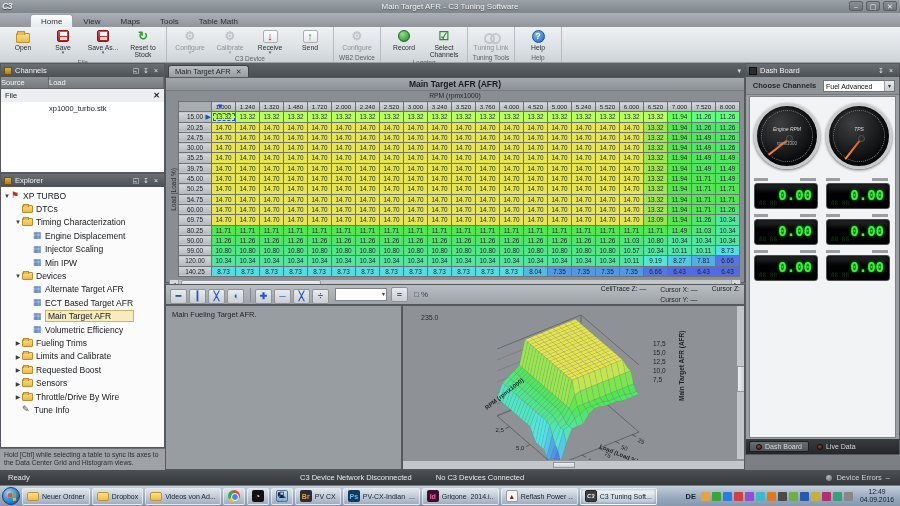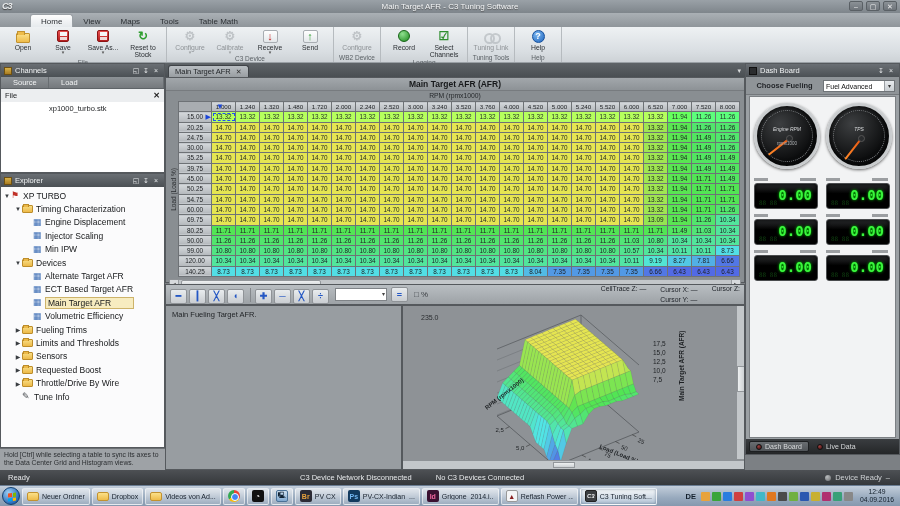--- a/index.html
+++ b/index.html
@@ -43,21 +43,21 @@
   .ic-link::before{left:0;top:3px;} .ic-link::after{left:6px;top:3px;}
 
   
   .panel{position:absolute;background:#f5f6f7;border:1px solid #55595d;}
   .phead{height:13px;background:linear-gradient(#6a6f74,#4b5054);color:#f0f2f3;font-size:7.5px;display:flex;align-items:center;padding:0 3px;}
   .phead .ptitle{flex:1;display:flex;align-items:center;gap:3px;}
   .phead .picon{width:8px;height:8px;background:linear-gradient(#d8b24a,#a87c22);border:1px solid #6e5012;}
   .phead .hbtn{width:10px;text-align:center;font-size:7px;color:#e4e6e8;}
   #documents{left:0;top:63px;width:165px;height:110px;}
   #doc-cols{display:flex;height:12px;background:linear-gradient(#8d9296,#75797d);color:#f2f3f4;font-size:7.5px;border-bottom:1px solid #5f6468;}
-  #doc-cols div{padding:1px 12px;border-right:1px solid #686d71;}
+  #doc-cols div{padding:1px 0;border-right:1px solid #686d71;}
   #doc-rows{background:#fff;height:calc(100% - 25px);overflow:hidden;}
   .docrow{display:flex;font-size:7.5px;color:#1c1e20;height:13px;align-items:center;background:#eceef0;position:relative;}
   .docrow .c1{width:48px;padding-left:4px;} .docrow .c2{flex:1;margin-top:25px;}
   .docrow .x{position:absolute;right:4px;font-size:8px;color:#222;font-weight:bold;}
   #explorer{left:0;top:173px;width:165px;height:275px;}
   #tree{background:#fbfbfc;height:calc(100% - 13px);overflow:hidden;padding-top:2px;}
   .titem{display:flex;align-items:center;height:13.4px;font-size:8.5px;color:#16181a;white-space:nowrap;}
   .titem .arrow{width:8px;font-size:6px;color:#3a3e42;text-align:center;flex:none;}
   .titem.selected .tlabel{background:#f7ecc0;border:1px solid #cdb36a;padding:0 22px 0 2px;}
   .tf{width:11px;height:8px;background:linear-gradient(#f7dd85,#edb948);border:1px solid #bd8d2a;border-radius:1px;position:relative;margin-right:3px;flex:none;}
@@ -339,20 +339,25 @@
       <span class="hbtn">↧</span>
       <span class="hbtn">×</span>
     </div>
     <div id="tree">
         <div class="titem" style="padding-left: 2px;">
           <span class="arrow">▼</span>
           <span class="tg red">⚑</span>
           <span class="tlabel">XP TURBO</span>
         </div>
         <div class="titem" style="padding-left: 13px;">
+          <span class="arrow"></span>
+          <span class="tf"></span>
+          <span class="tlabel">DTCs</span>
+        </div>
+        <div class="titem" style="padding-left: 13px;">
           <span class="arrow">▼</span>
           <span class="tf"></span>
           <span class="tlabel">Timing Characterization</span>
         </div>
         <div class="titem" style="padding-left: 24px;">
           <span class="arrow"></span>
           <span class="tg">▦</span>
           <span class="tlabel">Engine Displacement</span>
         </div>
         <div class="titem" style="padding-left: 24px;">
@@ -391,31 +396,31 @@
           <span class="tlabel">Volumetric Efficiency</span>
         </div>
         <div class="titem" style="padding-left: 13px;">
           <span class="arrow">▶</span>
           <span class="tf"></span>
           <span class="tlabel">Fueling Trims</span>
         </div>
         <div class="titem" style="padding-left: 13px;">
           <span class="arrow">▶</span>
           <span class="tf"></span>
-          <span class="tlabel">Limits and Thresholds</span>
+          <span class="tlabel">Limits and Calibrate</span>
+        </div>
+        <div class="titem" style="padding-left: 13px;">
+          <span class="arrow">▶</span>
+          <span class="tf"></span>
+          <span class="tlabel">Requested Boost</span>
         </div>
         <div class="titem" style="padding-left: 13px;">
           <span class="arrow">▶</span>
           <span class="tf"></span>
           <span class="tlabel">Sensors</span>
-        </div>
-        <div class="titem" style="padding-left: 13px;">
-          <span class="arrow">▶</span>
-          <span class="tf"></span>
-          <span class="tlabel">Requested Boost</span>
         </div>
         <div class="titem" style="padding-left: 13px;">
           <span class="arrow">▶</span>
           <span class="tf"></span>
           <span class="tlabel">Throttle/Drive By Wire</span>
         </div>
         <div class="titem" style="padding-left: 13px;">
           <span class="arrow"></span>
           <span class="tg dark">✎</span>
           <span class="tlabel">Tune Info</span>
@@ -1267,21 +1272,21 @@
   <div class="panel" id="dashboard">
     <div class="phead">
       <div class="ptitle">
           <span class="picon" style="background:#2a2c2e;border-color:#111;"></span>
         <span>Dash Board</span>
         </div>
       <span class="hbtn">↧</span>
       <span class="hbtn">×</span>
     </div>
     <div id="tmpl-row">
-      <div class="tl">Choose Fueling</div>
+      <div class="tl">Choose Channels</div>
       <div id="tmpl-dd">Fuel Advanced</div>
     </div>
     <div id="dash-canvas">
         <div class="gauge" style="left: 4px; top: 6px;">
           <div class="ticks"></div>
           <div class="needle" style="transform: rotate(-128deg);"></div>
           <div class="hub"></div>
           <div class="glabel">Engine RPM</div>
           <div class="gsub">rpmx1000</div>
         </div>
@@ -1342,21 +1347,21 @@
   </div>
 
   <div id="statusbar">
     <span class="ready">Ready</span>
     <span class="mid">
       <span>C3 Device Network Disconnected</span>
       <span>No C3 Devices Connected</span>
     </span>
     <span class="derr">
       <span class="dot"></span>
-      <span>Device Ready</span>
+      <span>Device Errors</span>
         <span>–</span>
     </span>
   </div>
 
   <div id="taskbar">
     <div id="startorb">
       <span class="flag">
           <i style="background:#f25022"></i>
           <i style="background:#7fba00"></i>
           <i style="background:#00a4ef"></i>

